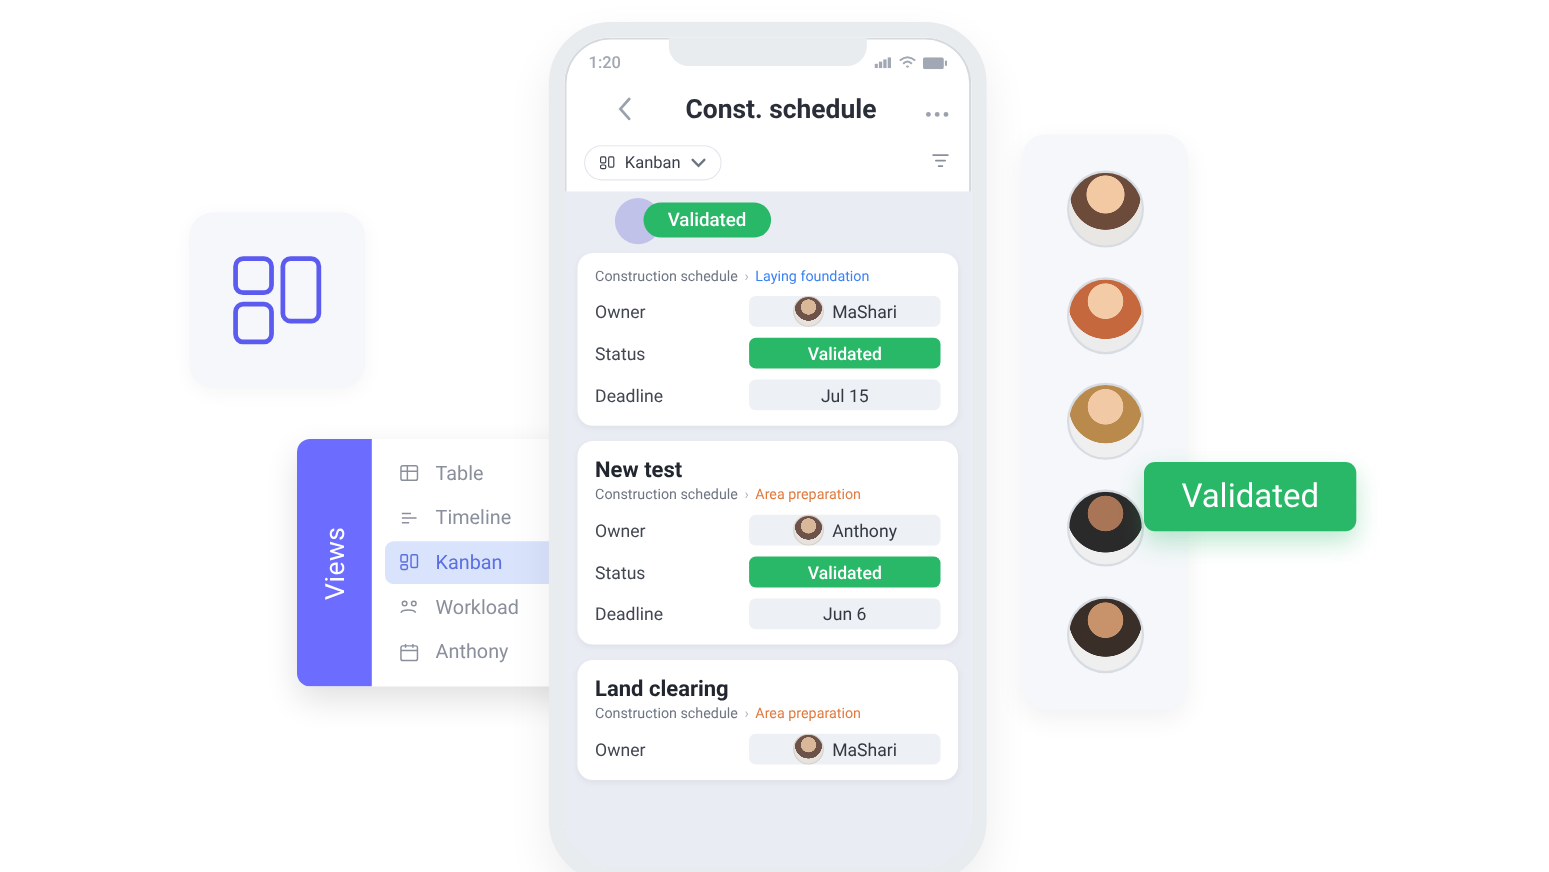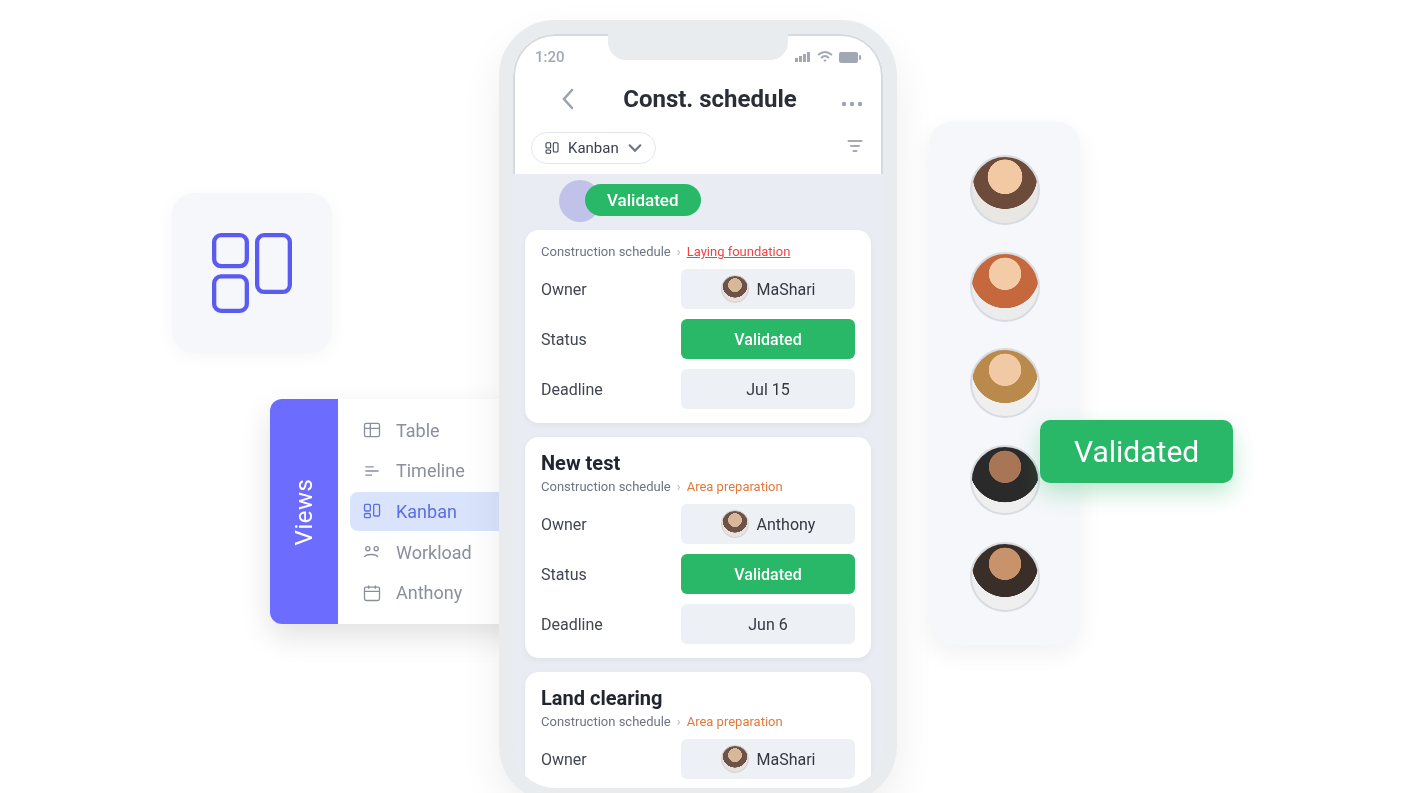--- a/index.html
+++ b/index.html
@@ -191,30 +191,30 @@
   }
 
   .card {
     background: #ffffff;
     border-radius: 14px;
     padding: 14px 16px 14px;
     box-shadow: 0 2px 6px rgba(0,0,0,0.05);
   }
   .card-title { font-size: 20px; font-weight: 700; color:#22262f; margin-bottom: 4px; white-space: nowrap; overflow:hidden; text-overflow: ellipsis;}
   .crumb { font-size: 13px; color:#6d7482; display:flex; align-items:center; gap:6px; margin-bottom:10px;}
-  .crumb .link-blue { color:#ef4444;text-decoration:underline; }
+  .crumb .link-blue { color:#3b82f6; }
   .crumb .link-orange { color:#e07a3f; }
   .crumb .sep { color:#b1b6c2; }
 
   .field-row { display:flex; align-items:center; justify-content:space-between; margin-top:10px;}
   .field-row:first-of-type { margin-top: 4px; }
   .field-label { font-size:16px; color:#414651; }
   .field-value {
     width: 174px;
-    height: 40px;
+    height: 28px;
     background:#edf0f4;
     border-radius: 6px;
     display:flex;
     align-items:center;
     justify-content:center;
     gap:8px;
     font-size:16px;
     color:#333842;
   }
   .field-value.green { background:#29b768; color:#ffffff; font-weight:500; }

